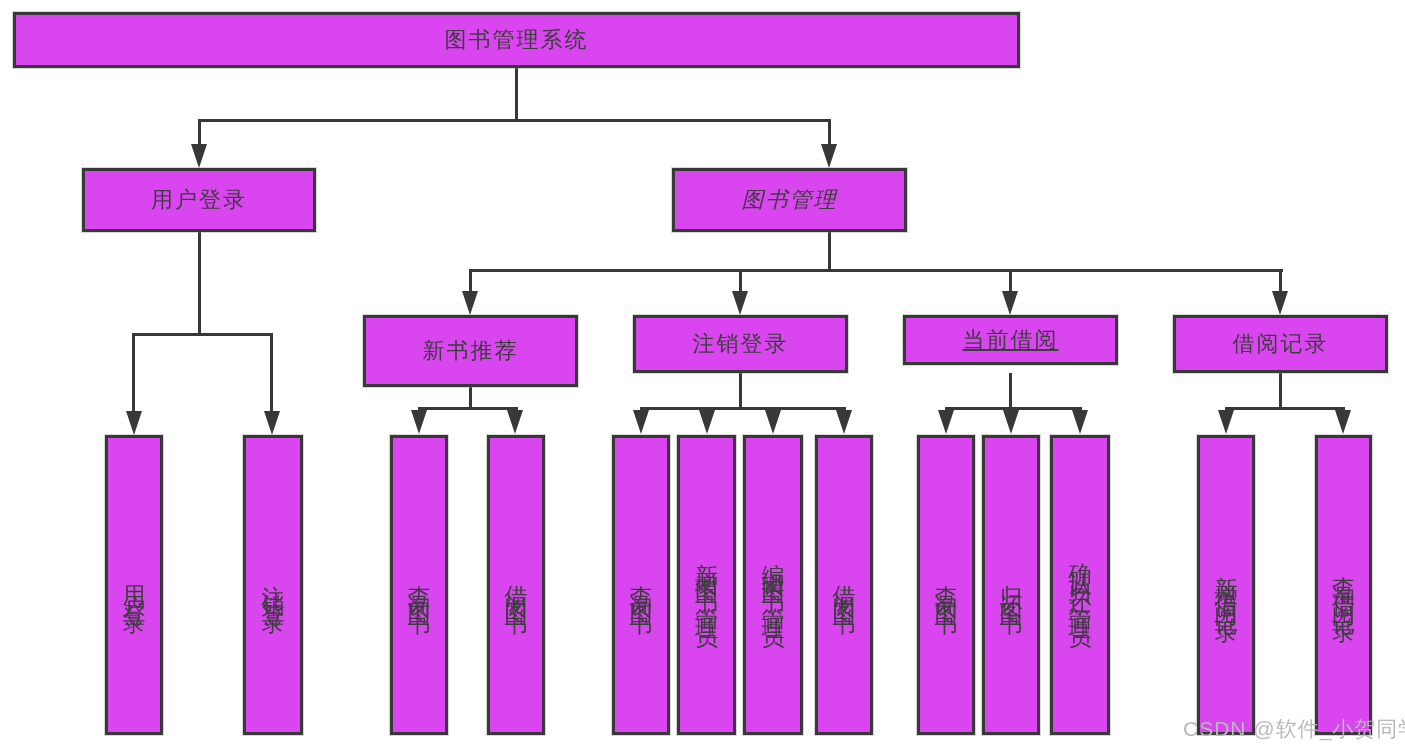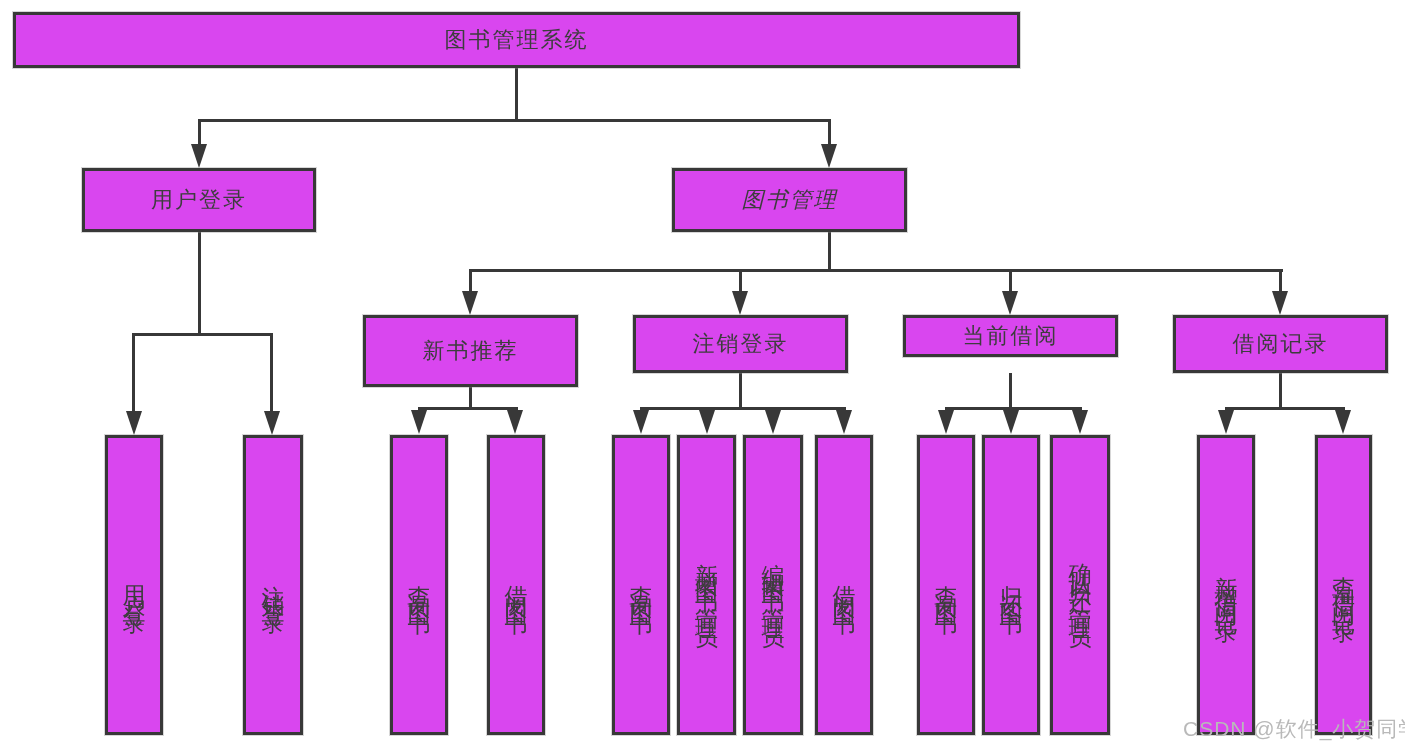--- a/index.html
+++ b/index.html
@@ -131,21 +131,21 @@
   <div class="node" style="left:672px;top:168px;width:235px;height:64px;font-style:italic;">
     <span class="label">图书管理</span>
   </div>
 
   <div class="node" style="left:363px;top:315px;width:215px;height:72px;">
     <span class="label">新书推荐</span>
   </div>
   <div class="node" style="left:633px;top:315px;width:215px;height:58px;">
     <span class="label">注销登录</span>
   </div>
-  <div class="node" style="left:903px;top:315px;width:215px;height:42px;">
+  <div class="node" style="left:903px;top:315px;width:215px;height:50px;text-decoration:underline;">
     <span class="label">当前借阅</span>
   </div>
   <div class="node" style="left:1173px;top:315px;width:215px;height:58px;">
     <span class="label">借阅记录</span>
   </div>
 
   <div class="node vnode" style="left:105px;top:435px;width:58px;height:300px;">
     <span class="label">用户登录</span>
   </div>
   <div class="node vnode" style="left:243px;top:435px;width:60px;height:300px;">

